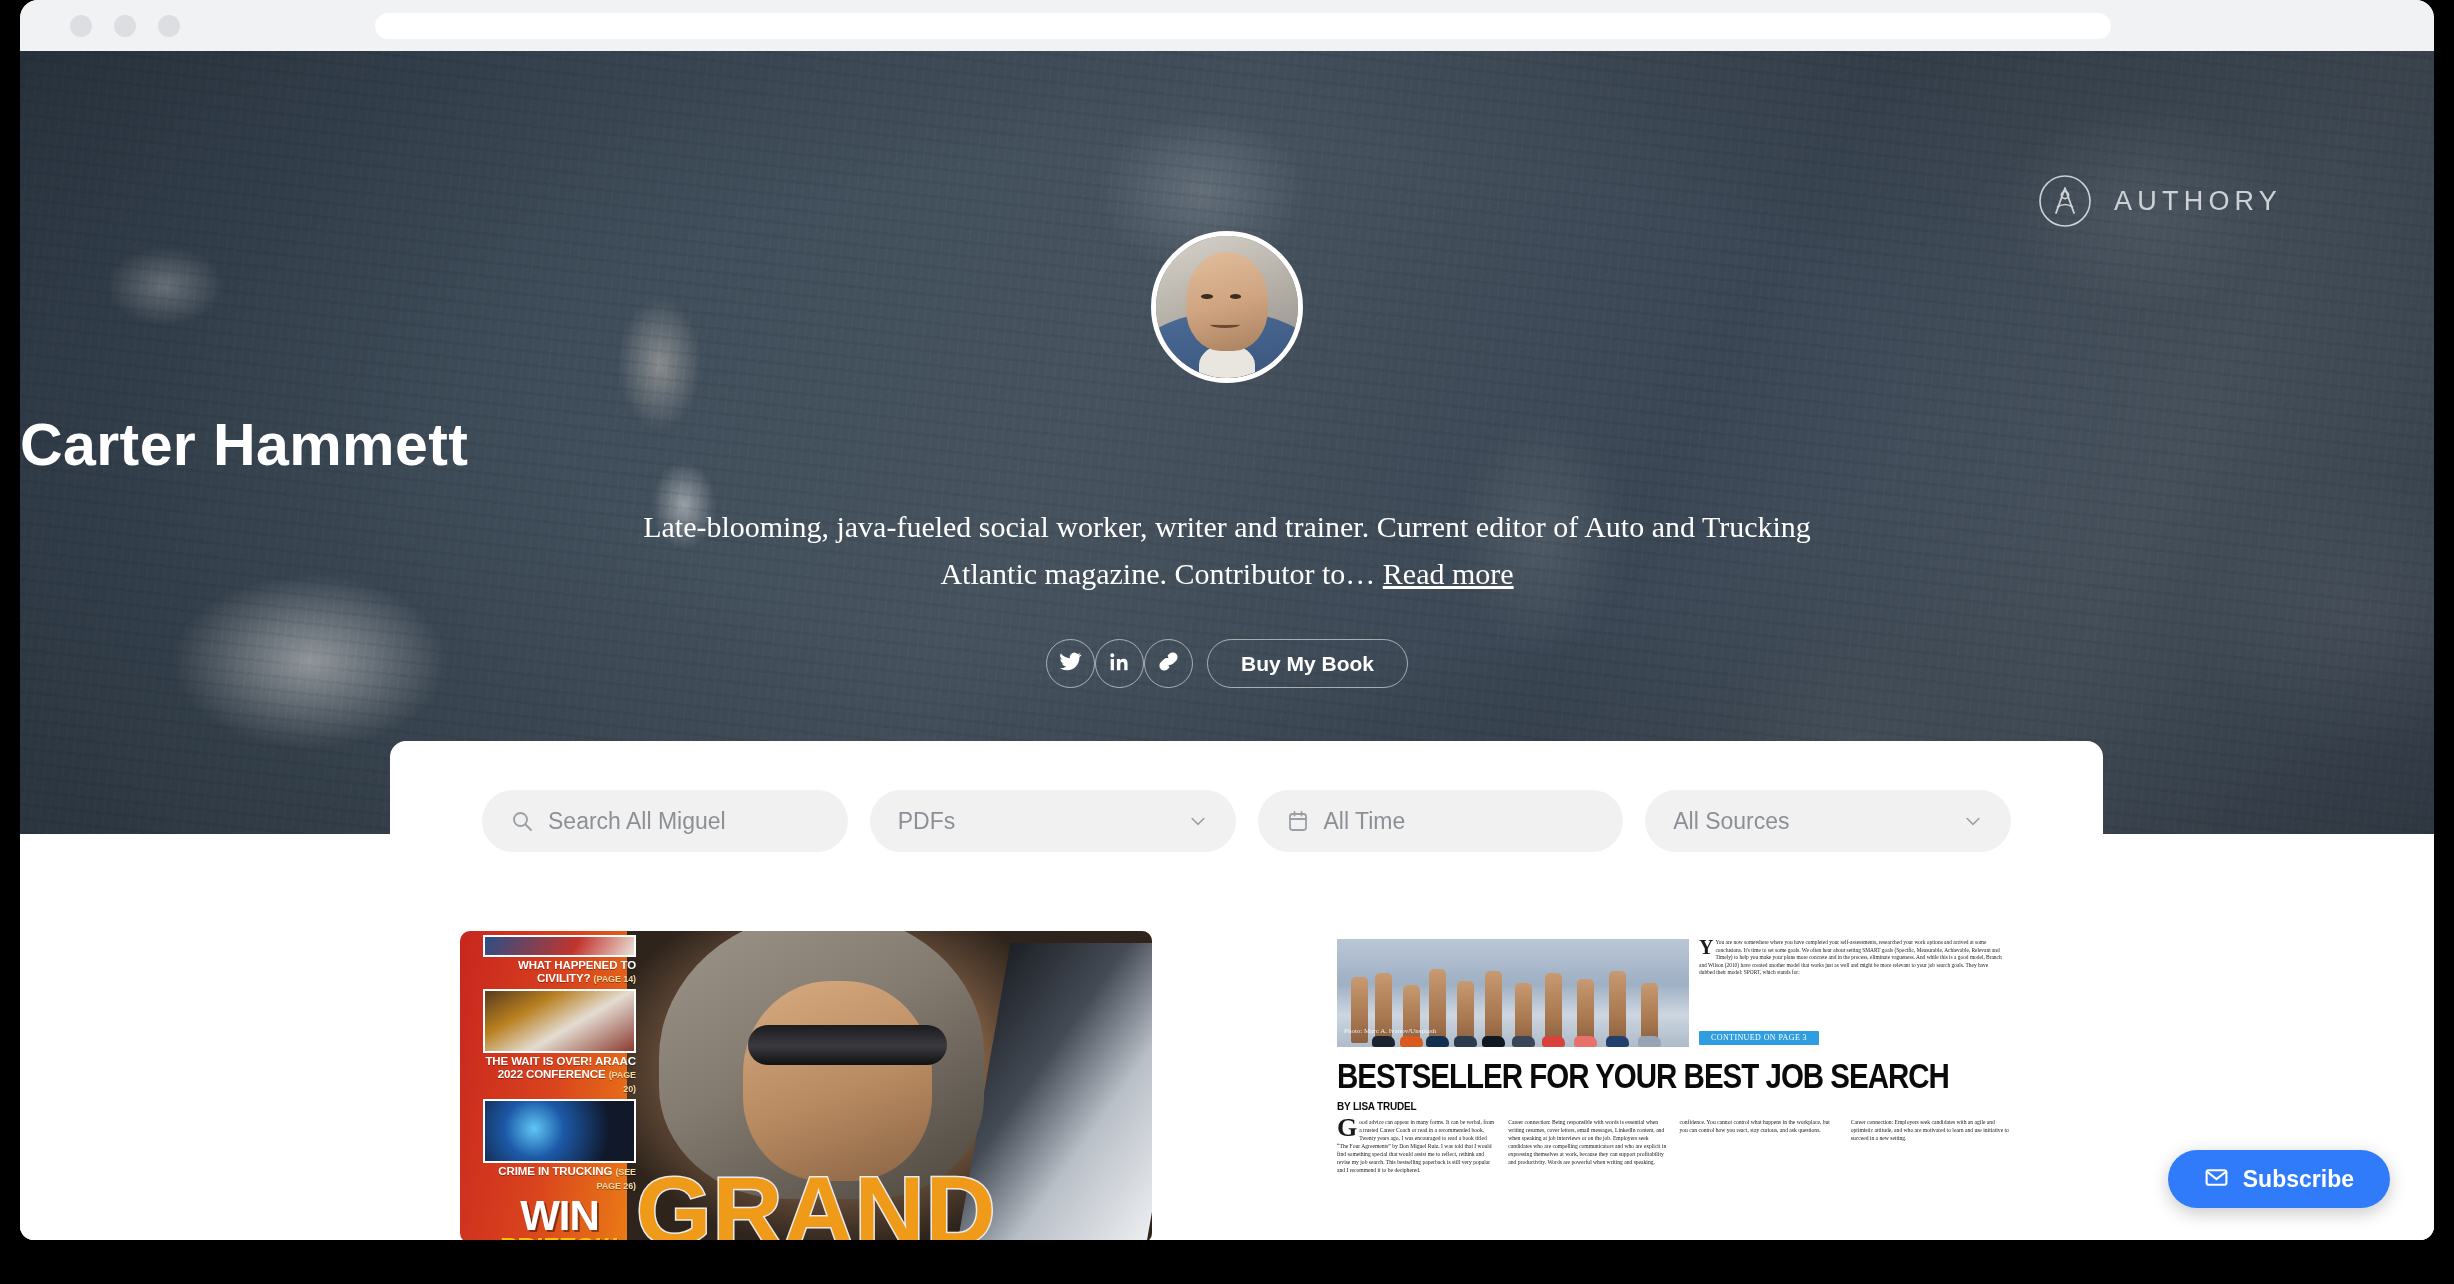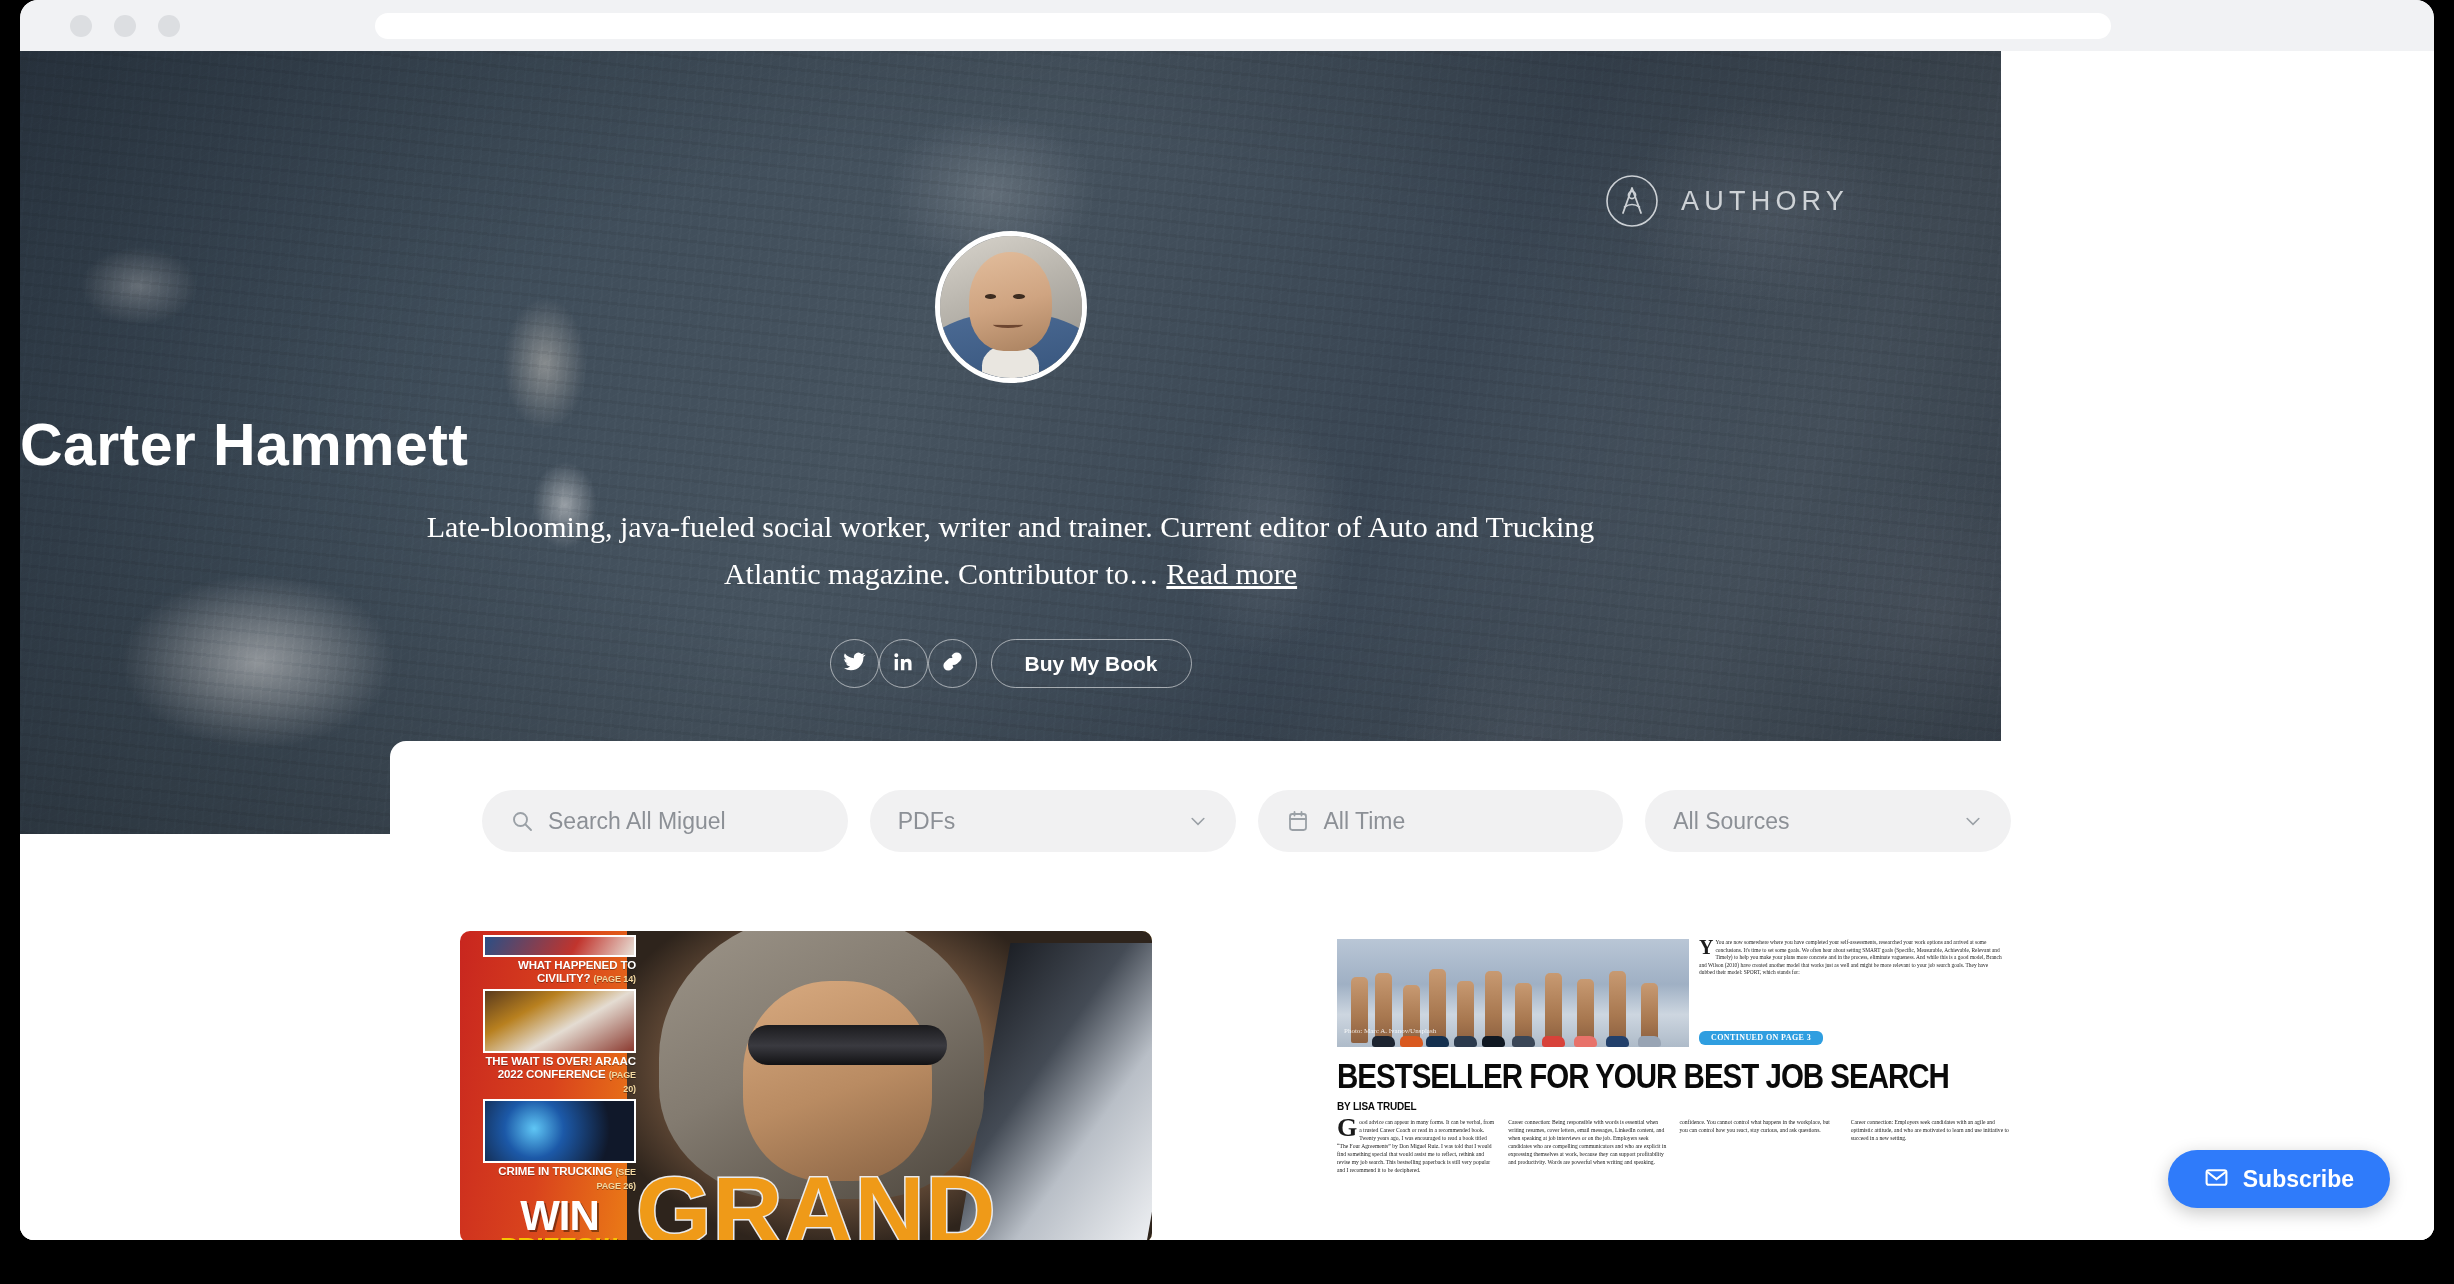--- a/index.html
+++ b/index.html
@@ -62,21 +62,21 @@
     width: 2414px;
     height: 1189px;
     background: #ffffff;
     overflow: hidden;
   }
 
   
   .hero {
     position: absolute;
     left: 0; top: 0;
-    width: 1981px;
+    width: 2414px;
     height: 783px;
     overflow: hidden;
     background:
       radial-gradient(ellipse 220px 140px at 12% 78%, rgba(200,203,206,.75), rgba(200,203,206,0) 62%),
       radial-gradient(ellipse 90px 60px at 6% 30%, rgba(188,192,196,.45), rgba(188,192,196,0) 65%),
       radial-gradient(ellipse 70px 110px at 26.5% 40%, rgba(205,200,192,.5), rgba(205,200,192,0) 60%),
       radial-gradient(ellipse 52px 70px at 27.5% 58%, rgba(210,212,214,.6), rgba(210,212,214,0) 62%),
       radial-gradient(ellipse 160px 120px at 49% 18%, rgba(150,158,166,.35), rgba(150,158,166,0) 66%),
       radial-gradient(ellipse 130px 180px at 63% 62%, rgba(120,130,140,.3), rgba(120,130,140,0) 68%),
       radial-gradient(ellipse 200px 150px at 88% 20%, rgba(105,116,128,.4), rgba(105,116,128,0) 70%),
@@ -438,24 +438,24 @@
     line-height: 16px;
     font-weight: 700;
     padding-right: 2px;
   }
   .continued {
     position: absolute;
     left: 0; bottom: 2px;
     background: #2f9ee0;
     color: #ffffff;
     font-size: 8px;
-    font-weight: 700;
+    font-weight: 400;
     letter-spacing: .4px;
     padding: 3px 12px;
-    border-radius: 6px;
+    border-radius: 1px;
   }
   .news-headline {
     margin-top: 9px;
     font-size: 29.5px;
     font-weight: 700;
     letter-spacing: -1px;
     color: #0a0a0a;
     font-family: "Liberation Sans", sans-serif;
     transform: scaleY(1.18);
     transform-origin: left top;

